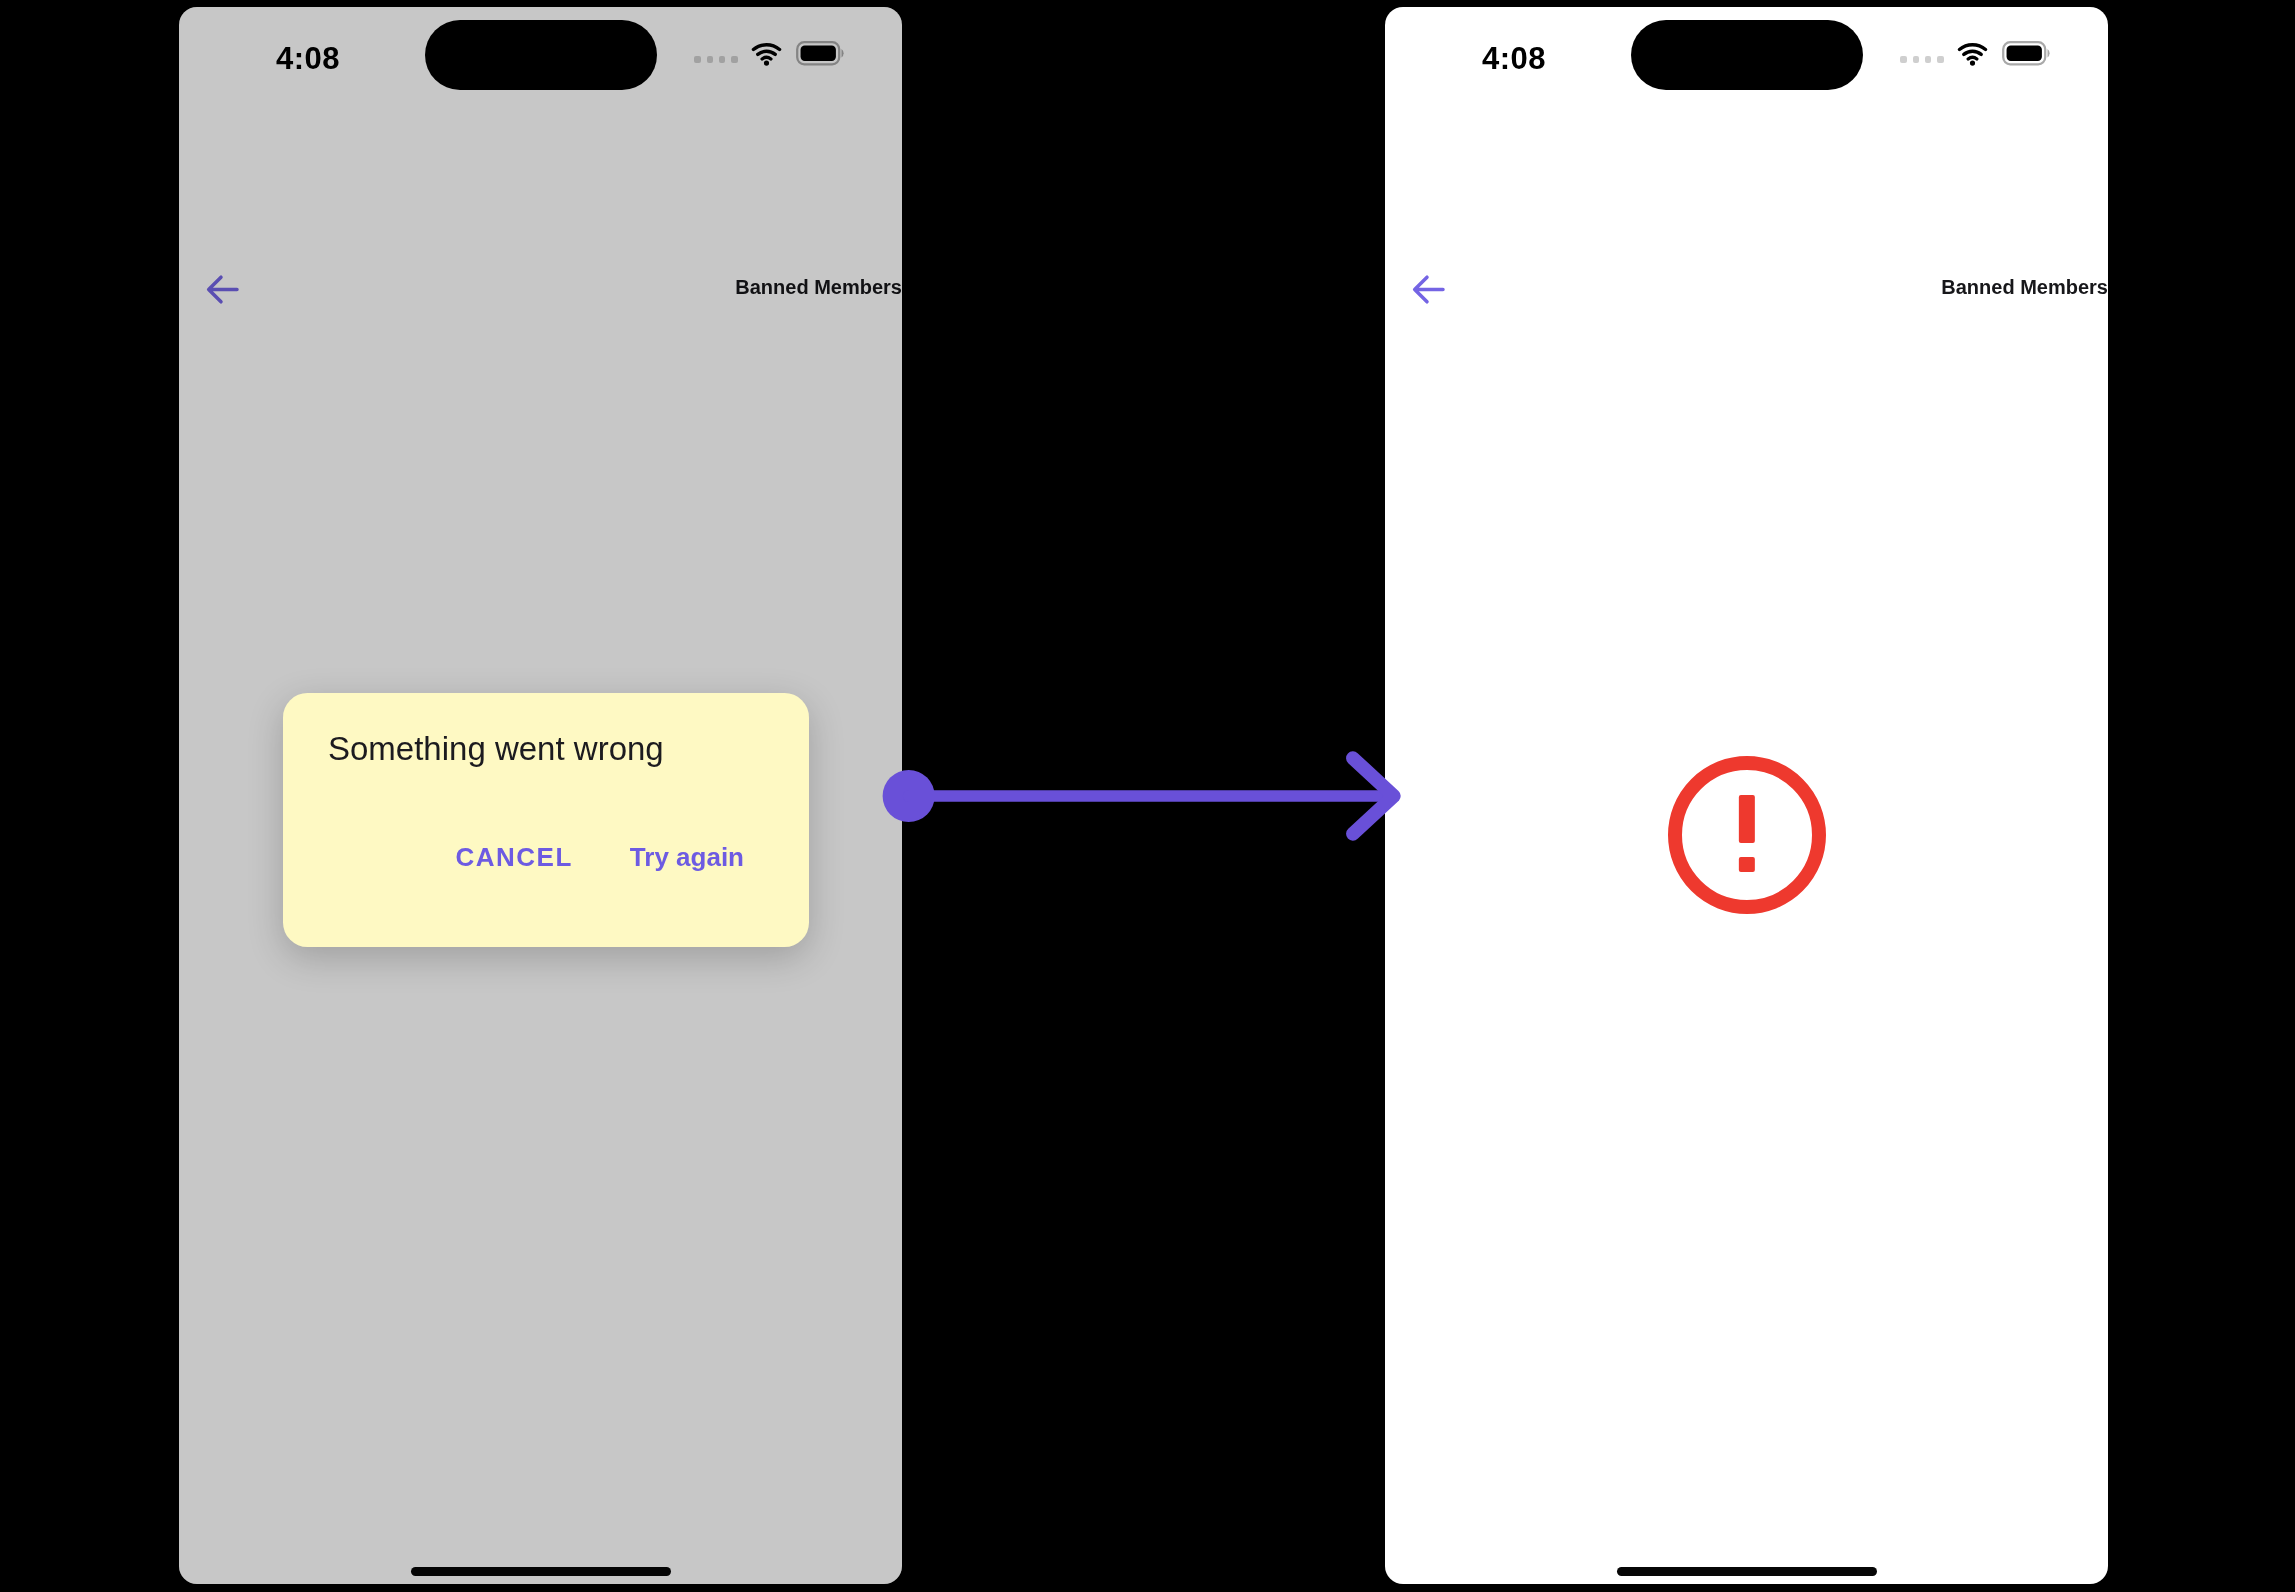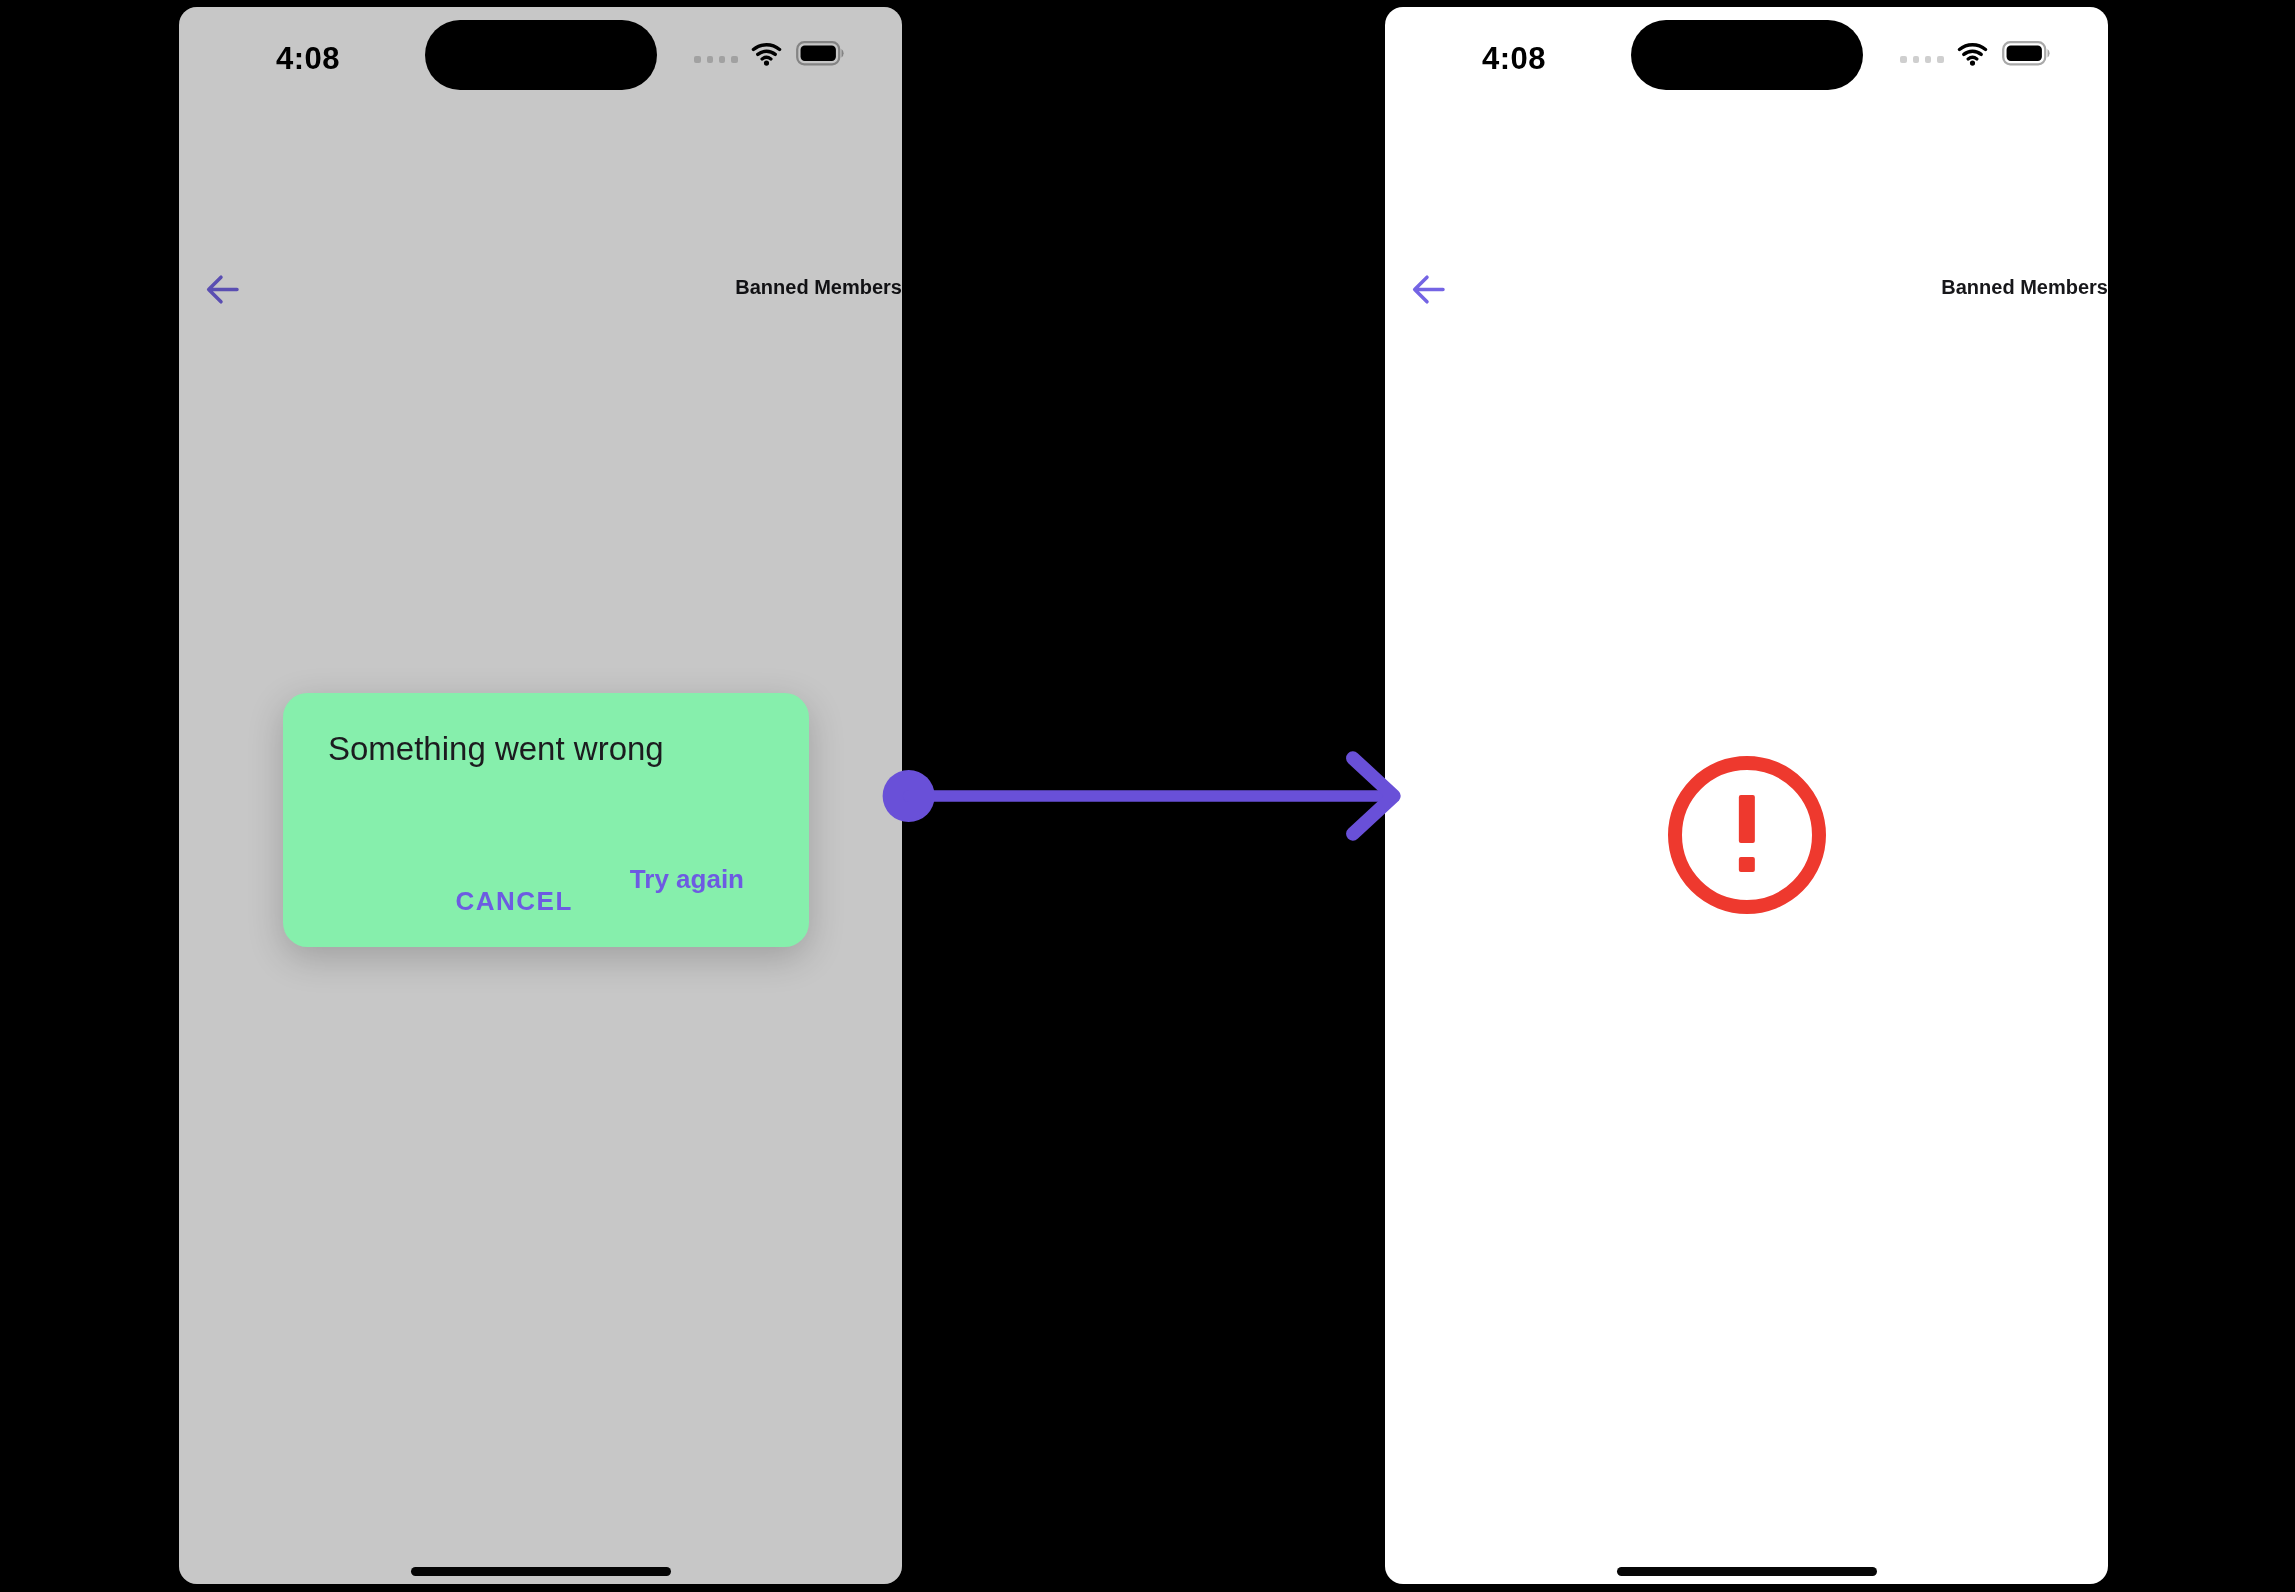--- a/index.html
+++ b/index.html
@@ -47,37 +47,37 @@
   
   .home-indicator{
     position:absolute;left:50%;transform:translateX(-50%);
     bottom:8.2px;width:260px;height:8.7px;border-radius:5.1px;background:#060606;
   }
 
   
   .scrim{position:absolute;inset:0;background:rgba(0,0,0,0.22);z-index:2;}
   .dialog{
     position:absolute;z-index:3;left:104px;top:686px;width:526px;height:254px;
-    background:#86efac;border-radius:24.5px;
+    background:#fef9c3;border-radius:24.5px;
     box-shadow:0 10.2px 36px rgba(0,0,0,0.20);
   }
   .dialog-title{
     position:absolute;left:45px;top:37px;
     font-size:33px;font-weight:400;color:#1C1B1F;
   }
   .dialog-actions{
     position:absolute;right:65px;top:149px;
     display:flex;gap:57px;align-items:center;
   }
   .dialog-btn{
     background:none;border:none;padding:0;cursor:pointer;
     font-family:"Liberation Sans", sans-serif;
     font-size:26px;font-weight:700;color:#6D5BE2;
   }
-  .dialog-btn.cancel{letter-spacing:1.5px;margin-top:44px;}
+  .dialog-btn.cancel{letter-spacing:1.5px;}
 
   
   .error-icon{
     position:absolute;left:50%;transform:translateX(-50%);
     top:749px;width:158px;height:158px;box-sizing:border-box;
     border:14.3px solid #EE392E;border-radius:50%;
   }
   .error-icon .bar{
     position:absolute;left:50%;transform:translateX(-50%);
     top:24.5px;width:16.3px;height:48px;background:#EE392E;border-radius:2px;

